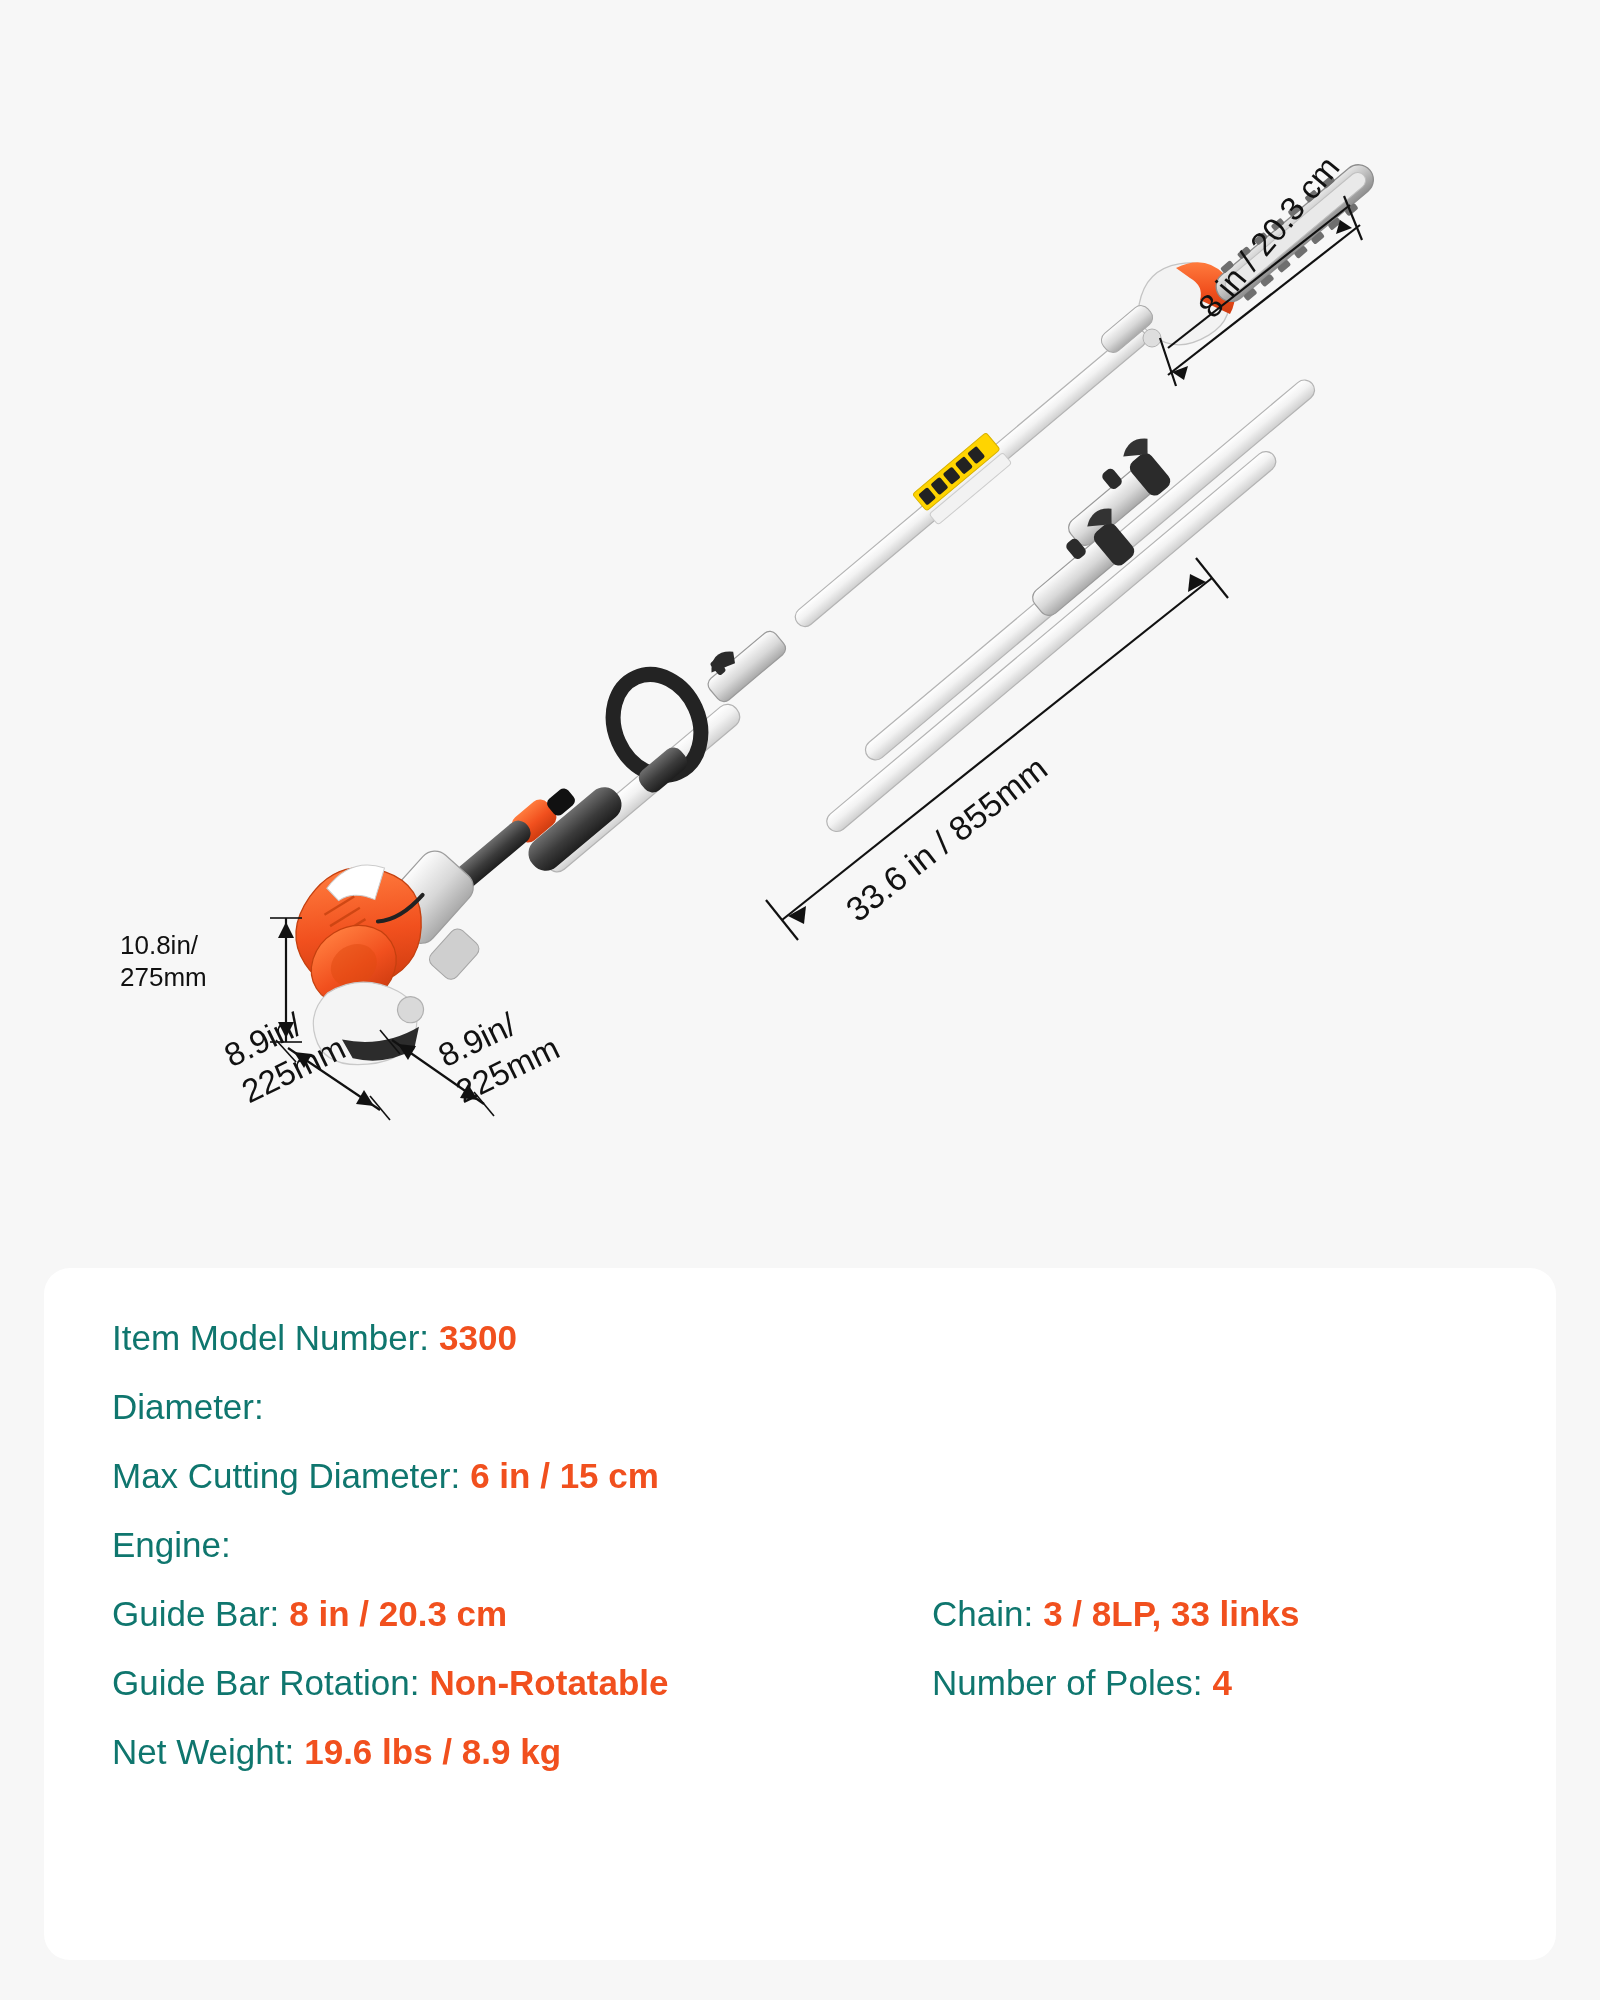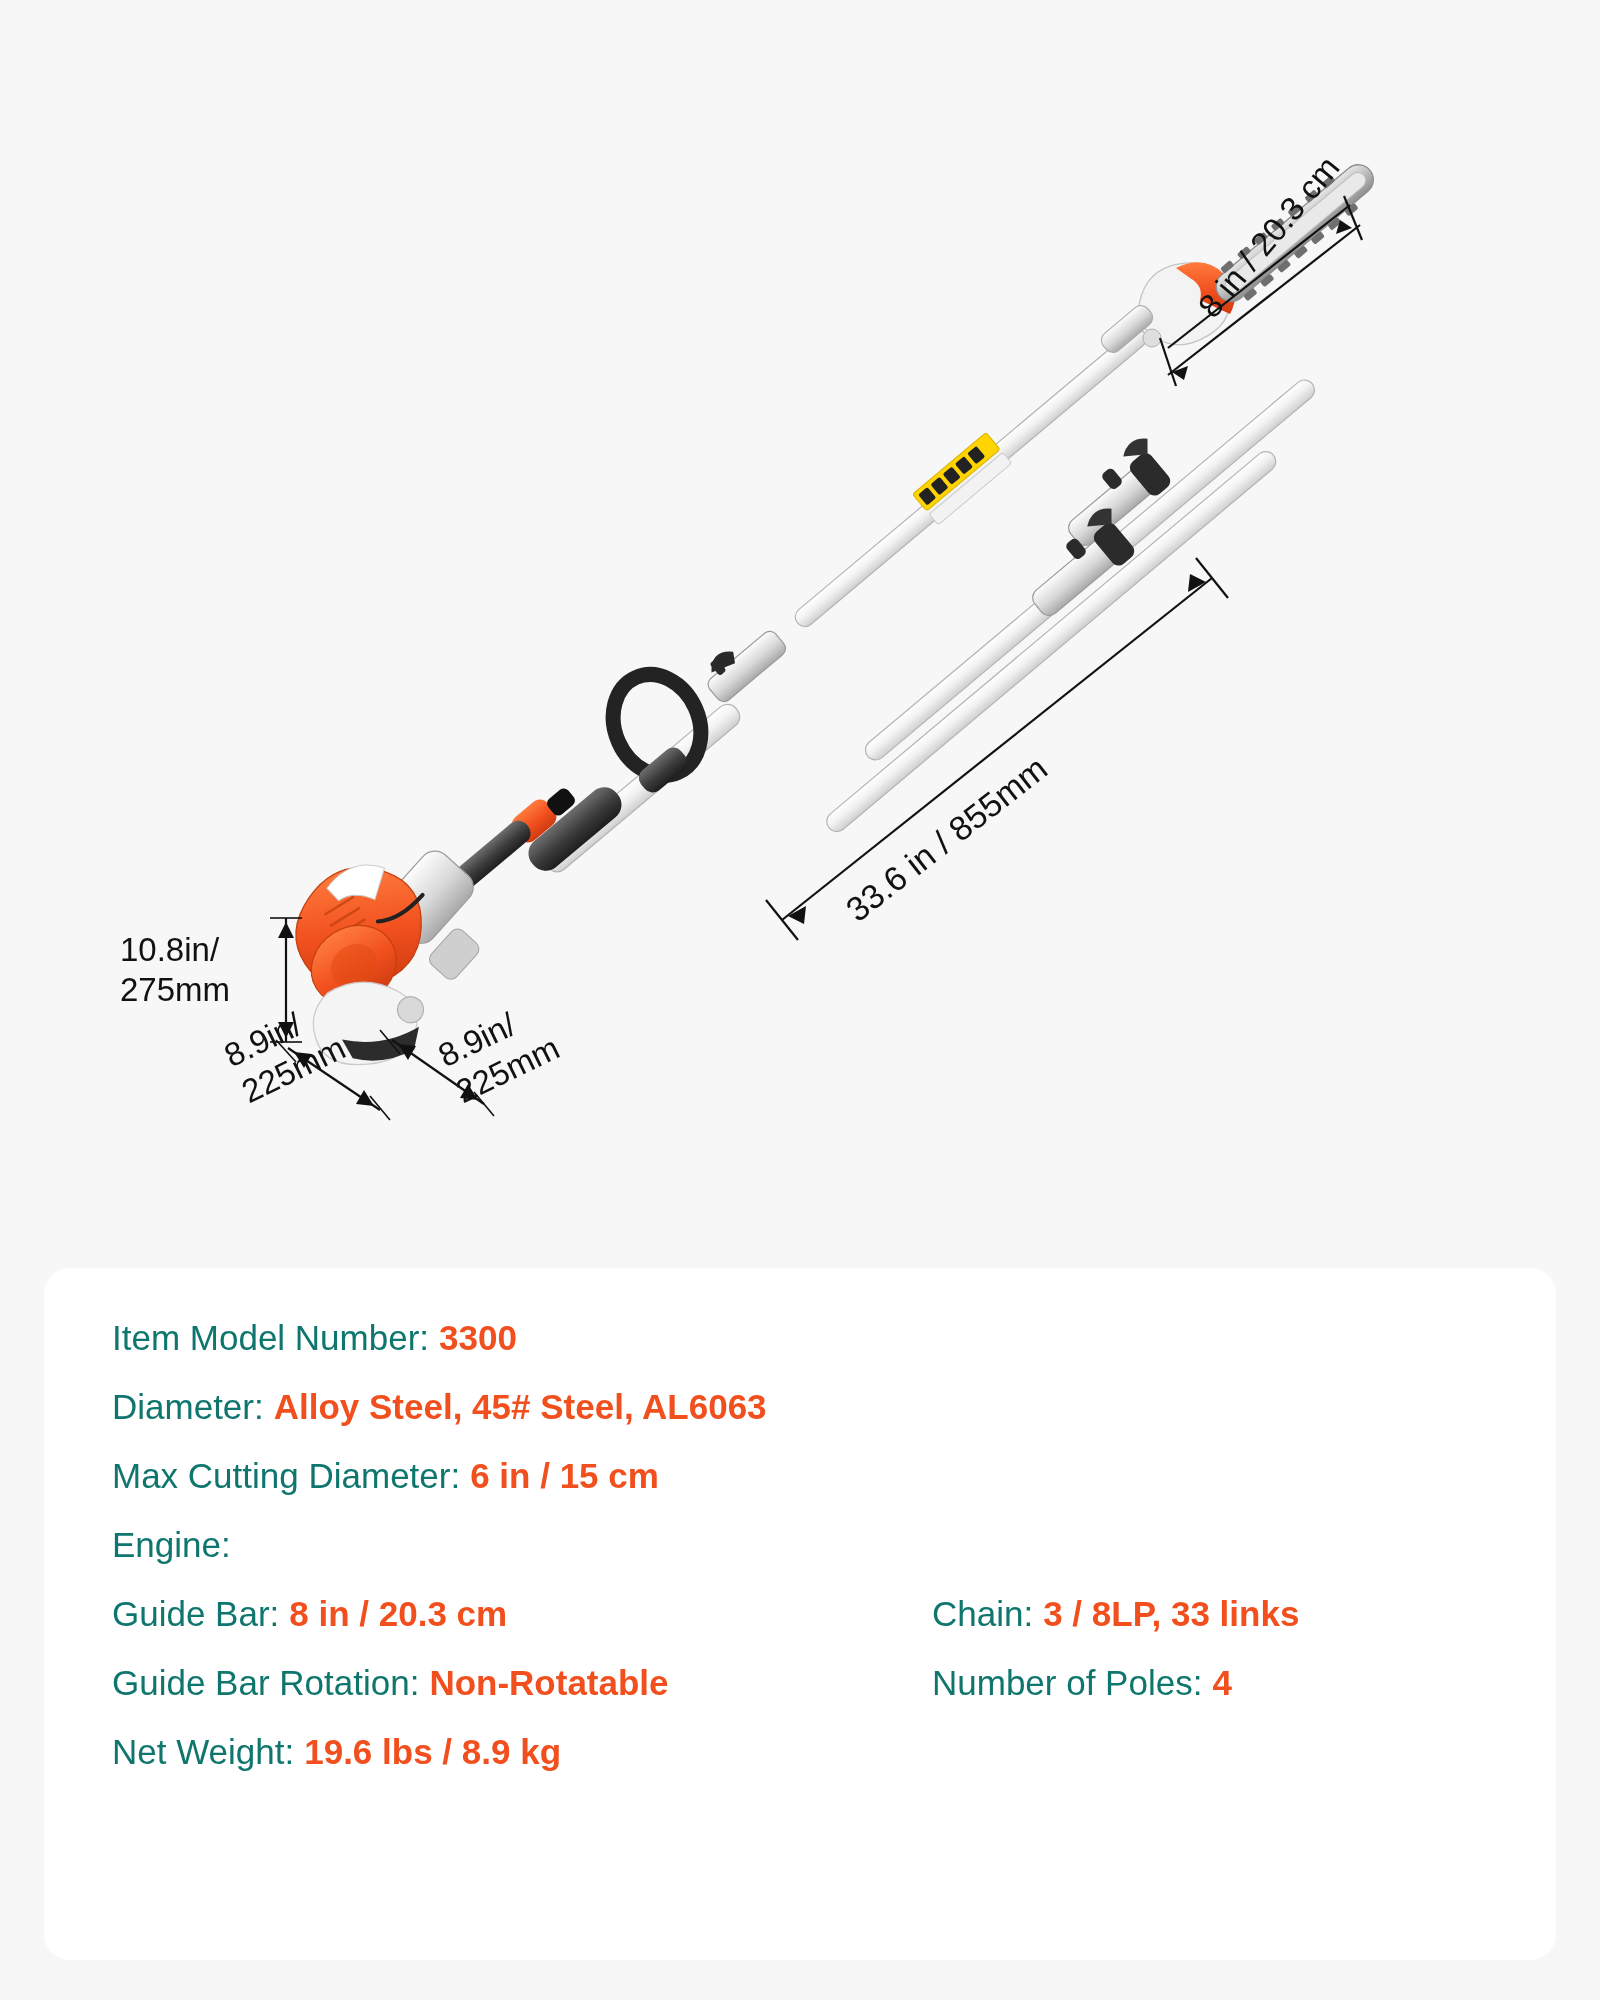--- a/index.html
+++ b/index.html
@@ -286,40 +286,39 @@
         <line x1="380" y1="1030" x2="400" y2="1054" stroke-width="1.6"></line>
         <line x1="474" y1="1092" x2="494" y2="1116" stroke-width="1.6"></line>
       </g>
     </g>
   </svg>
 
   <div class="dim-label" style="left:1190px; top:300px; font-size:33px; transform: rotate(-50deg); transform-origin: left top;">8 in / 20.3 cm</div>
 
   <div class="dim-label" style="left:838px; top:898px; font-size:34px; transform: rotate(-38deg); transform-origin: left top;">33.6 in / 855mm</div>
 
-  <div class="dim-label" style="left:120px; top:930px; font-size:33px; text-align:left;">10.8in/
+  <div class="dim-label" style="left:120px; top:930px; font-size:26px; text-align:left;">10.8in/
 275mm</div>
 
   <div class="dim-label" style="left:218px; top:1040px; font-size:33px; transform: rotate(-26deg); transform-origin: left top;">8.9in/
 225mm</div>
 
   <div class="dim-label" style="left:432px; top:1040px; font-size:33px; transform: rotate(-26deg); transform-origin: left top;">8.9in/
 225mm</div>
 </div>
 
 <div id="spec-card">
 
   <div class="spec-row">
     <span class="spec-label">Item Model Number:</span>
     <span class="spec-value">3300</span>
   </div>
 
   <div class="spec-row">
     <span class="spec-label">Diameter:</span>
-    <span class="spec-value">Alloy Steel, 45# Steel, AL6063</span>
   </div>
 
   <div class="spec-row">
     <span class="spec-label">Max Cutting Diameter:</span>
     <span class="spec-value">6 in / 15 cm</span>
   </div>
 
   <div class="spec-row">
     <span class="spec-label">Engine:</span>
   </div>

